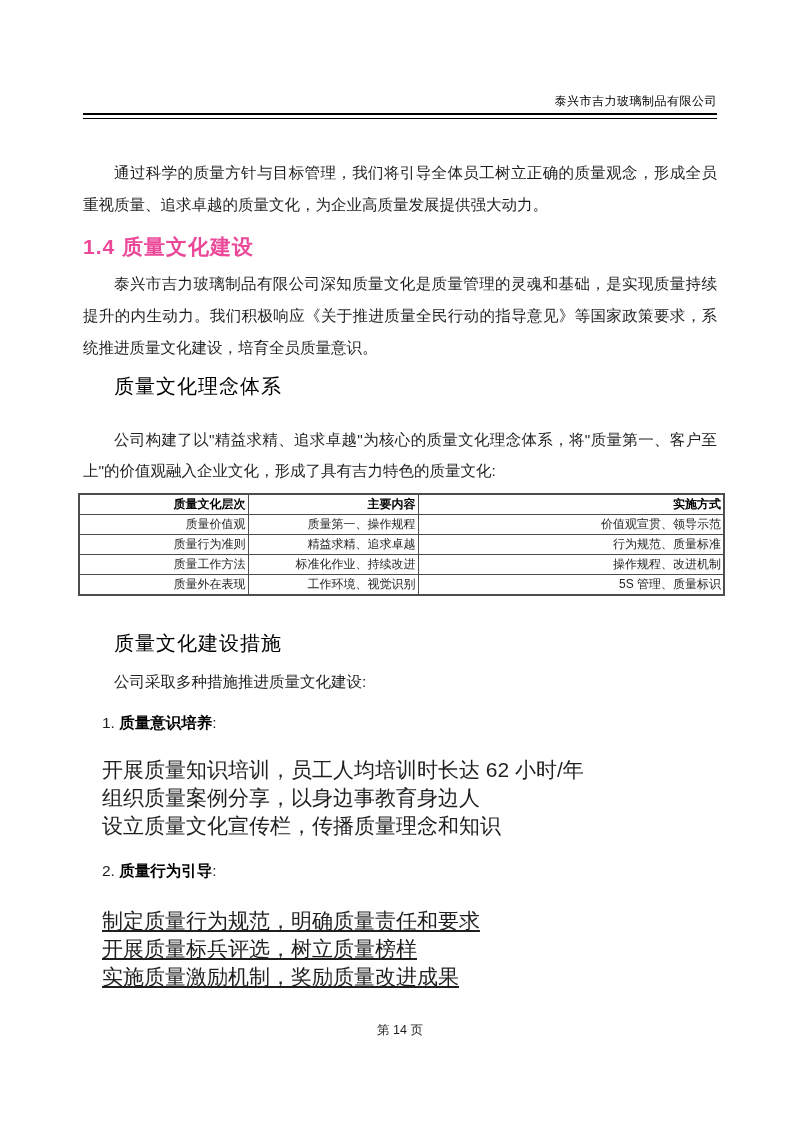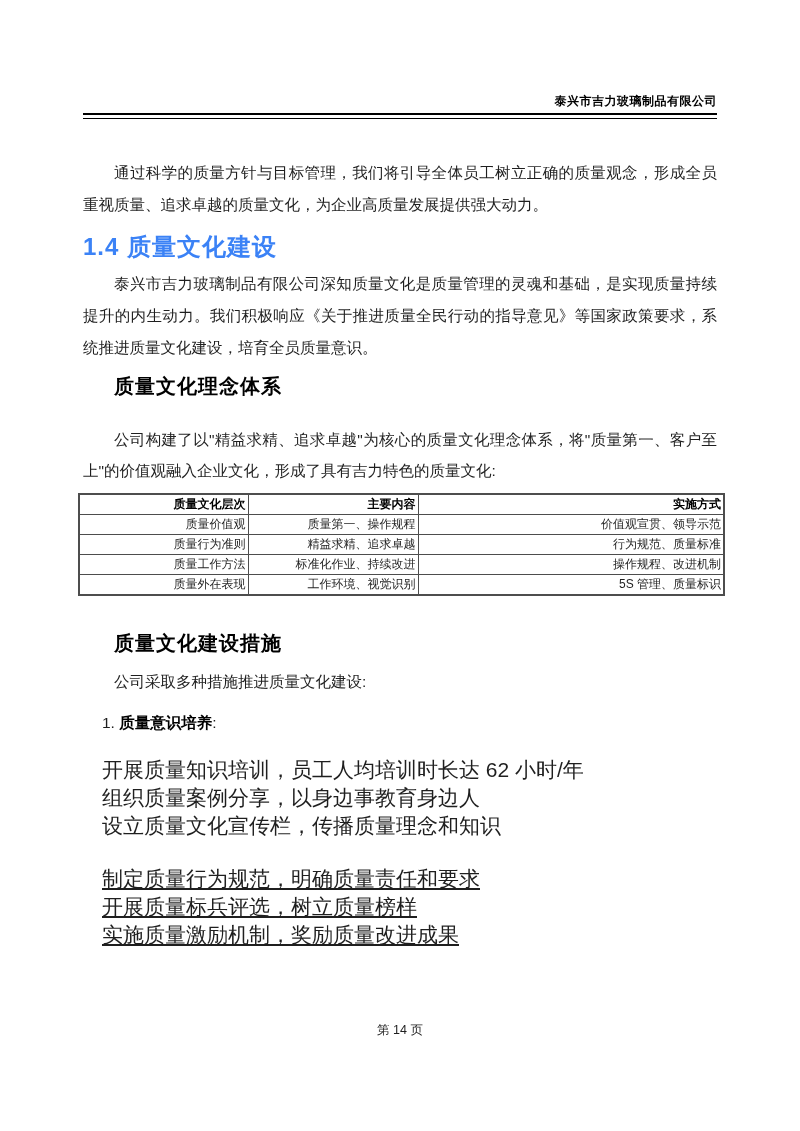--- a/index.html
+++ b/index.html
@@ -11,21 +11,21 @@
     background: #ffffff;
     color: #1f1f1f;
     font-family: "Liberation Sans", "DejaVu Sans", sans-serif;
     overflow: hidden;
     box-sizing: border-box;
   }
   .header { padding: 94px 83px 0 83px; }
   .company {
     text-align: right;
     font-size: 12px;
-    font-weight: 700;
+    font-weight: 400;
     color: #000000;
     line-height: 15px;
     letter-spacing: 0.5px;
   }
   .rule {
     margin-top: 4px;
     height: 2.5px;
     border-top: 2.8px solid #000000;
     border-bottom: 1.8px solid #000000;
   }
@@ -36,31 +36,31 @@
     line-height: 32px;
     text-indent: 31px;
     text-align: justify;
   }
   .p-intro   { margin-top: 38px; }
   .p-section { margin-top: 8px; }
   .p-concept { margin-top: 26px; line-height: 31px; }
   .p-measures{ margin-top: 16px; line-height: 22px; }
   h2.sec-heading {
     margin: 13px 0 0 0;
-    font-size: 24px;
+    font-size: 21px;
     line-height: 26px;
     font-weight: 700;
-    color: #3b82f6;
+    color: #ec4899;
     letter-spacing: 1px;
   }
   h3.sub-heading {
     margin: 0 0 0 31px;
     font-size: 20px;
     line-height: 24px;
-    font-weight: 700;
+    font-weight: 400;
     color: #000000;
     letter-spacing: 1px;
   }
   h3.h-concept  { margin-top: 10px; }
   h3.h-measures { margin-top: 35px; }
   table.culture-table {
     margin: 7px 0 0 -5px;
     width: 645px;
     border-collapse: collapse;
     border: 2px solid #4d4d4d;
@@ -172,20 +172,23 @@
 
     <div class="measure-head mh-1">
       <span>1. </span><span class="m-title">质量意识培养</span><span>:</span>
     </div>
     <div class="measure-lines ml-1">
       <div class="measure-line">开展质量知识培训，员工人均培训时长达 62 小时/年</div>
       <div class="measure-line">组织质量案例分享，以身边事教育身边人</div>
       <div class="measure-line">设立质量文化宣传栏，传播质量理念和知识</div>
     </div>
 
+    <div class="measure-head mh-2">
+      <span>2. </span><span class="m-title">质量行为引导</span><span>:</span>
+    </div>
     <div class="measure-lines ml-2">
       <div class="measure-line">制定质量行为规范，明确质量责任和要求</div>
       <div class="measure-line">开展质量标兵评选，树立质量榜样</div>
       <div class="measure-line">实施质量激励机制，奖励质量改进成果</div>
     </div>
 
   </div>
 
   <div class="footer">
     <span>第 14 页</span>

